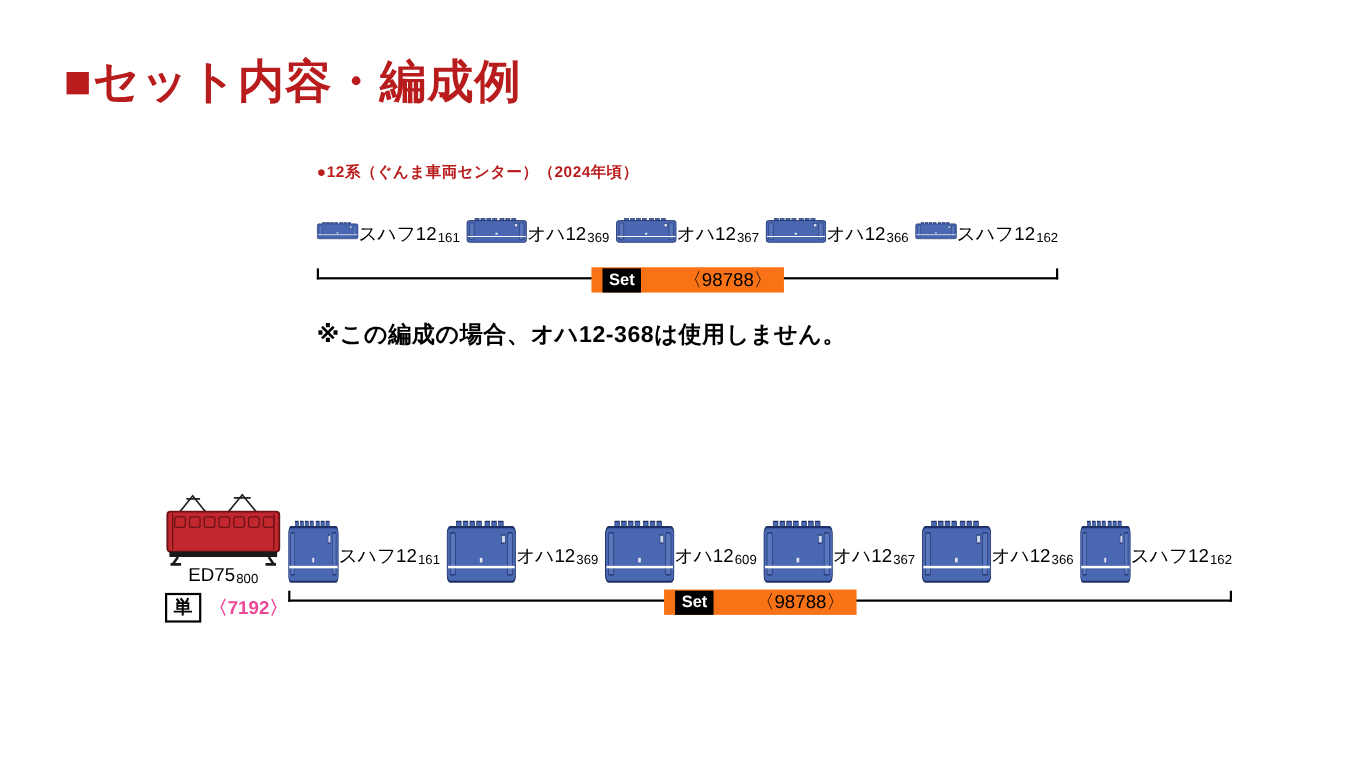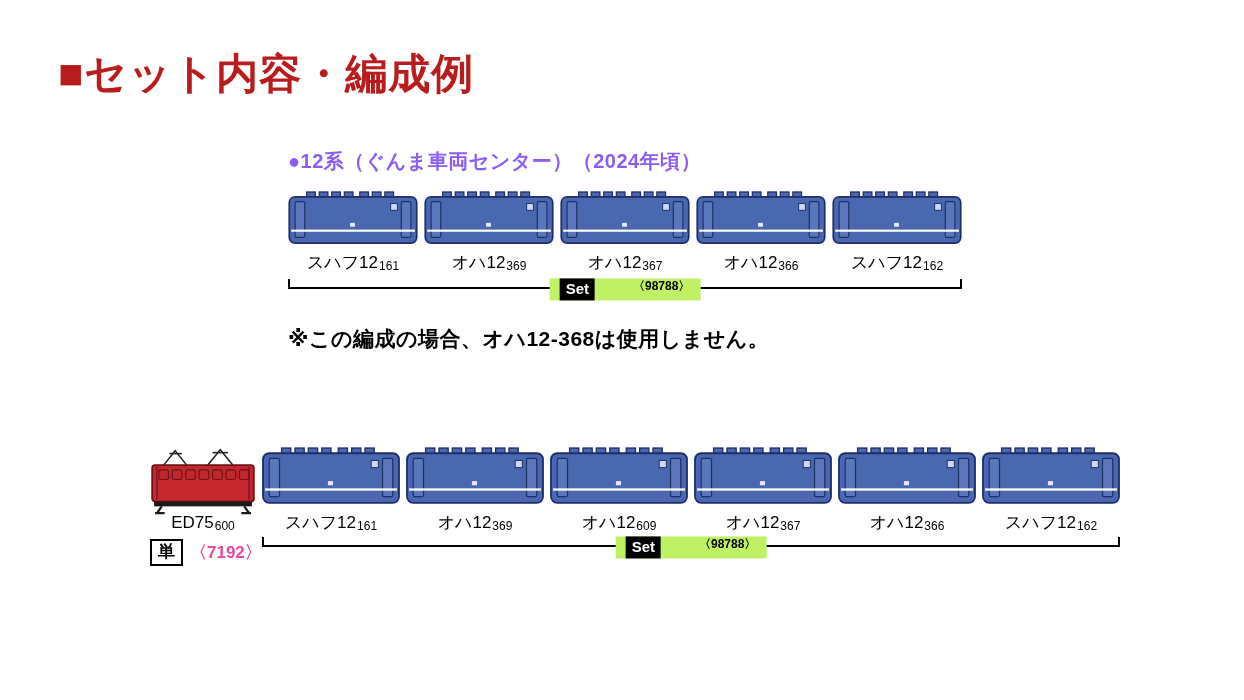--- a/index.html
+++ b/index.html
@@ -17,54 +17,54 @@
   .page-title{
     position:absolute;left:58px;top:46px;
     font-size:42px;font-weight:800;letter-spacing:1px;color:#b91c1c;
   }
 
   .formation{position:absolute;}
   .formation-1{left:288px;top:148px;}
   .formation-2{left:150px;top:444px;}
 
   .formation-heading{
-    font-size:20px;font-weight:700;color:#8b5cf6;margin-bottom:16px;letter-spacing:.5px;
+    font-size:14px;font-weight:700;color:#b91c1c;margin-bottom:16px;letter-spacing:.5px;
     white-space:nowrap;
   }
 
   .train-row{display:flex;gap:6px;align-items:flex-end;}
 
-  .car-col{display:flex;flex-direction:column;align-items:center;flex:0 0 auto;}
+  .car-col{display:flex;flex-direction:row;align-items:center;flex:0 0 auto;}
   .f1 .car-col{width:130px;}
   .f2 .car-col{width:138px;}
   .loco-col{width:106px;position:relative;display:flex;flex-direction:column;align-items:center;flex:0 0 auto;}
   .loco-col svg{margin-bottom:-8px;}
 
   .car-label{
     margin-top:6px;font-size:17px;font-weight:500;color:#000;white-space:nowrap;
     line-height:20px;height:20px;
   }
   .car-number{font-size:12px;position:relative;top:2px;margin-left:1px;}
 
   .bracket-wrap{position:relative;height:32px;margin-top:6px;}
   .f1-bracket{width:674px;}
   .f2-bracket{width:858px;margin-left:112px;margin-top:4px;}
   .bracket{
     position:absolute;left:0;right:0;top:0;height:10px;
     border-left:2px solid #000;border-right:2px solid #000;border-bottom:2px solid #000;
   }
   .set-group{
     position:absolute;left:50%;top:10px;transform:translate(-50%,-48%);
-    background:#bef264;padding:0 10px;display:inline-flex;align-items:flex-start;gap:6px;white-space:nowrap;
+    background:#f97316;padding:0 10px;display:inline-flex;align-items:center;gap:6px;white-space:nowrap;
   }
   .set-badge{
     background:#000;color:#fff;font-weight:700;font-size:15px;line-height:1;
     padding:3px 6px 4px 6px;display:inline-block;
   }
-  .set-number{font-size:12px;font-weight:700;color:#000;margin-left:32px;}
+  .set-number{font-size:17px;font-weight:400;color:#000;margin-left:32px;}
 
   .note{margin-top:14px;font-size:21px;font-weight:600;color:#000;white-space:nowrap;letter-spacing:.5px;}
 
   .unit-row{
     position:absolute;top:100%;left:0;margin-top:6px;
     display:inline-flex;align-items:center;gap:7px;white-space:nowrap;
   }
   .unit-badge{
     border:2px solid #000;background:#fff;color:#000;font-size:17px;font-weight:700;
     padding:1px 6px 2px 6px;line-height:1.2;
@@ -169,21 +169,21 @@
   <div class="note">※この編成の場合、オハ12-368は使用しません。</div>
 </section>
 
 <section class="formation formation-2 f2">
 
   <div class="train-row">
     <div class="loco-col">
       <svg width="106" height="71" viewBox="0 0 110 74">
           <use href="#loco-shape"></use>
         </svg>
-      <div class="car-label"><span>ED75</span><span class="car-number">600</span></div>
+      <div class="car-label"><span>ED75</span><span class="car-number">800</span></div>
       <div class="unit-row">
         <span class="unit-badge">単</span>
         <span class="unit-number">〈7192〉</span>
       </div>
     </div>
     <div class="car-col">
       <svg width="138" height="60" viewBox="0 0 134 58" preserveAspectRatio="none">
           <use href="#car-shape"></use>
         </svg>
       <div class="car-label"><span>スハフ12</span><span class="car-number">161</span></div>

